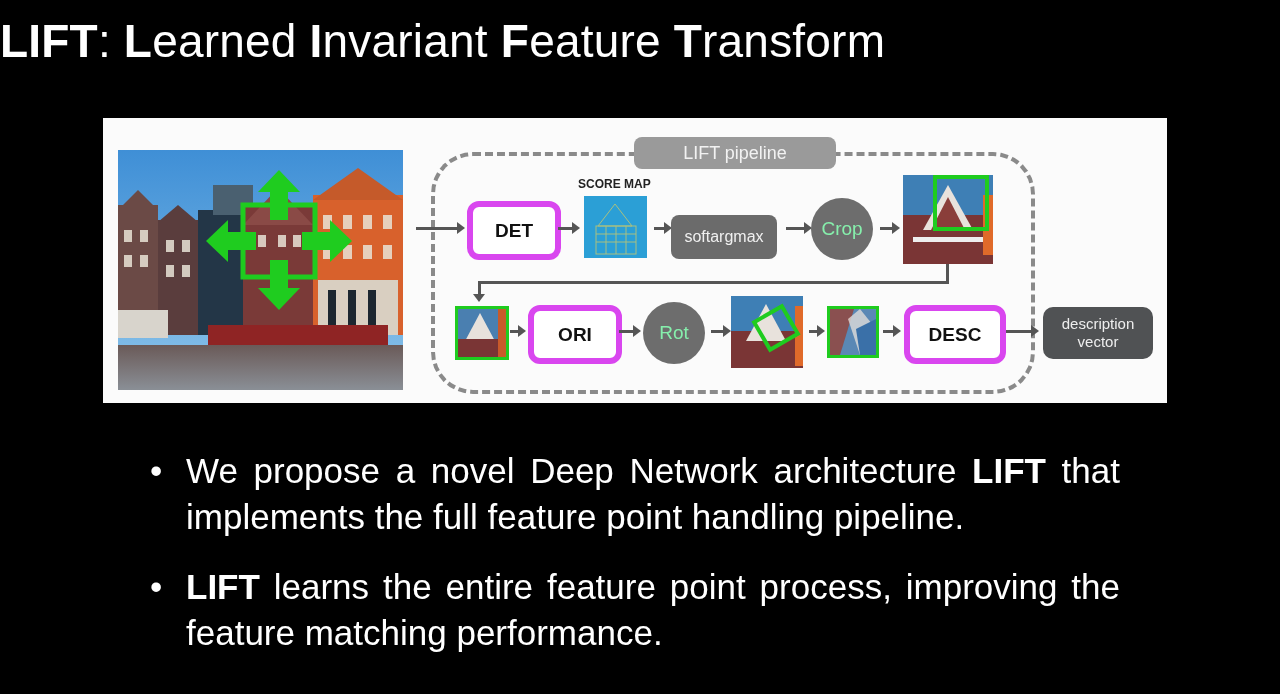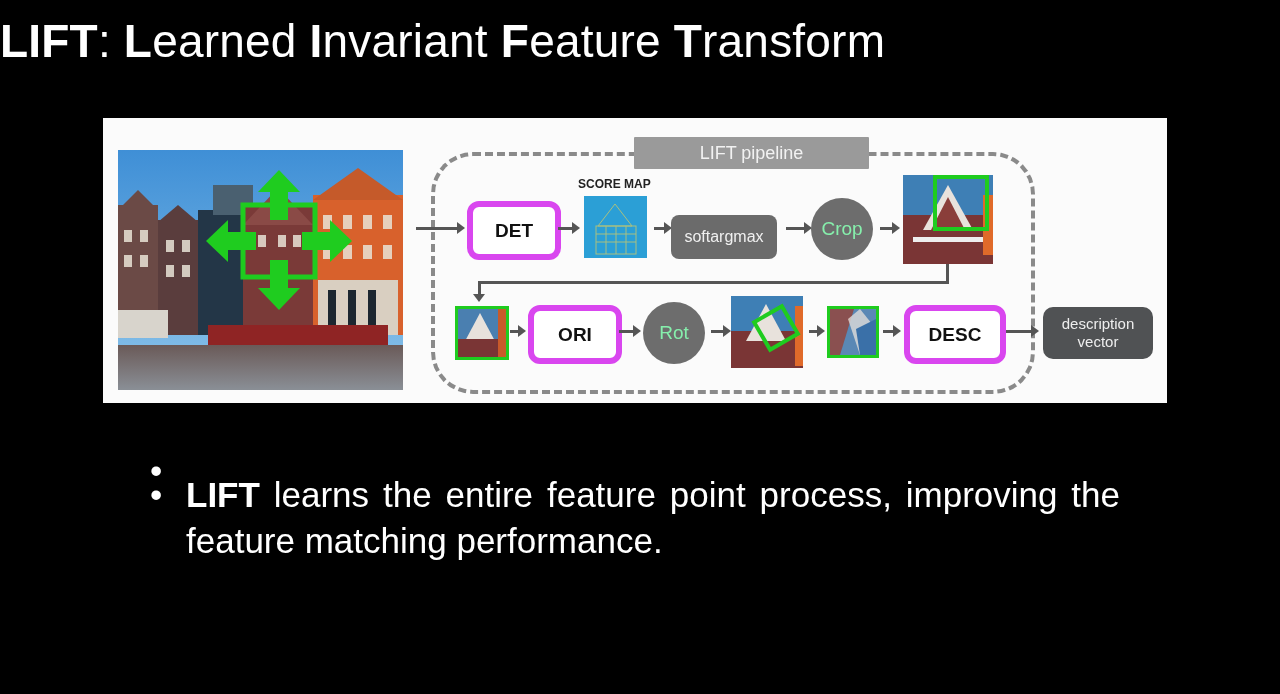--- a/index.html
+++ b/index.html
@@ -4,22 +4,22 @@
 <style>
   html, body { margin:0; padding:0; }
   body { width:1280px; height:694px; background:#000; position:relative; overflow:hidden;
          font-family:"Liberation Sans", sans-serif; color:#fff; }
   .title { position:absolute; left:0; top:14px; width:1280px; text-align:left;
            font-size:46px; letter-spacing:0.2px; white-space:nowrap; }
   .panel { position:absolute; left:103px; top:118px; width:1064px; height:285px; background:#fbfbfb; }
   .photo { position:absolute; left:15px; top:32px; width:285px; height:240px; overflow:hidden; }
   .dashed { position:absolute; left:328px; top:34px; width:596px; height:234px;
             border:4px dashed #8a8a8a; border-radius:42px; }
-  .pipeline-label { position:absolute; left:531px; top:19px; width:235px; height:32px;
-            background:#9a9a9a; border-radius:1px; color:#f2f2f2; font-size:18px;
+  .pipeline-label { position:absolute; left:531px; top:19px; width:202px; height:32px;
+            background:#9a9a9a; border-radius:8px; color:#f2f2f2; font-size:18px;
             display:flex; align-items:center; justify-content:center; }
   .box { position:absolute; border:6px solid #d946ef; border-radius:12px; background:#fff;
          color:#111; font-weight:bold; font-size:19px; display:flex; align-items:center; justify-content:center; }
   .gbox { position:absolute; background:#6b6b6b; color:#f0f0f0; border-radius:8px; font-size:16px;
           display:flex; align-items:center; justify-content:center; }
   .circle { position:absolute; background:#6d6d6d; color:#86efac; border-radius:50%; font-size:19px;
             display:flex; align-items:center; justify-content:center; }
   .score-label { position:absolute; color:#222; font-size:12px; white-space:nowrap;font-weight:bold; }
   .arrow { position:absolute; height:3px; background:#555; }
   .arrow::after { content:""; position:absolute; right:-6px; top:-5px; border-left:8px solid #555;
@@ -192,18 +192,19 @@
   <div class="arrow" style="left:903px; top:212px; width:27px;"></div>
   <div class="desc-vec">
     <span>description</span>
     <span>vector</span>
   </div>
 </div>
 
 <div class="bullets">
   <div class="bullet">
     <span class="dot">•</span>
+    <span class="btext"><span>We propose a novel Deep Network architecture </span><b>LIFT</b><span> that implements the full feature point handling pipeline.</span></span>
   </div>
   <div class="bullet">
     <span class="dot">•</span>
     <span class="btext"><b>LIFT</b><span> learns the entire feature point process, improving the feature matching performance.</span></span>
   </div>
 </div>
 
 </body></html>

